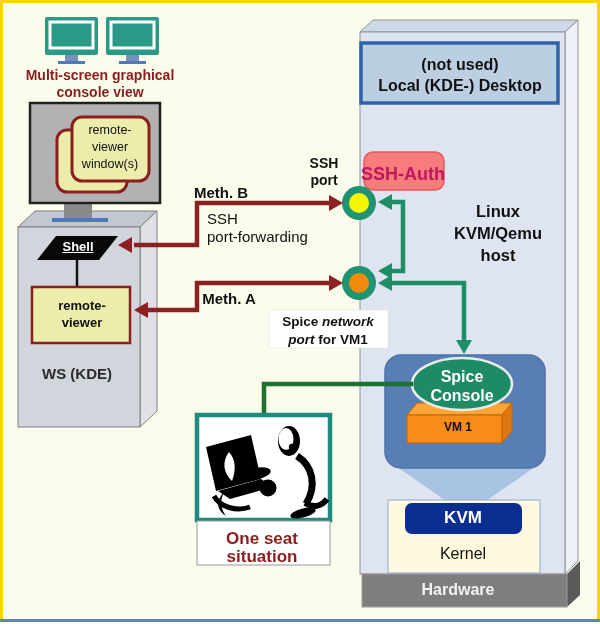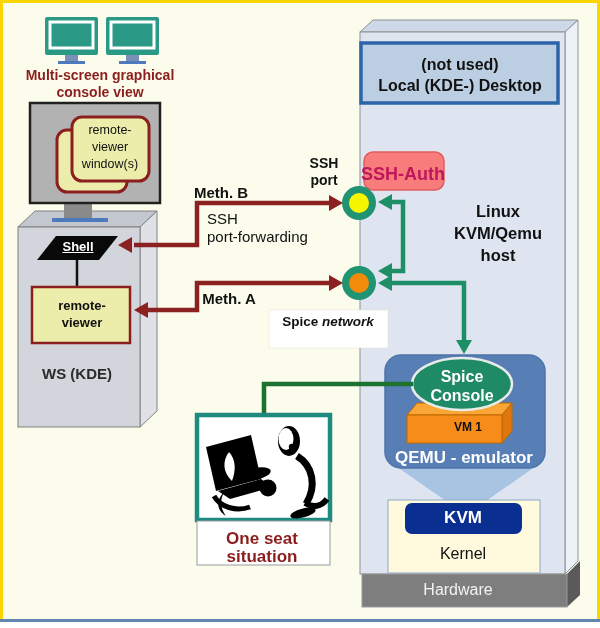--- a/index.html
+++ b/index.html
@@ -180,48 +180,48 @@
 
 <div class="t b" style="left:229px;top:290px;font-size:15px;">Meth. A</div>
 
 <div class="t b" style="left:324px;top:155px;font-size:14px;line-height:17px;">
   <div>SSH</div>
   <div>port</div>
 </div>
 
 <div class="t b" style="left:328px;top:313px;font-size:13.5px;line-height:18px;">
   <div><span>Spice </span><i>network</i></div>
+  <div><i>port</i><span> for VM1</span></div>
 </div>
 
 <div class="t b" style="left:460px;top:54px;font-size:16px;line-height:21px;">
   <div>(not used)</div>
   <div>Local (KDE-) Desktop</div>
 </div>
 
 <div class="t b" style="left:403px;top:164px;font-size:18px;color:#be185d;">SSH-Auth</div>
 
 <div class="t b" style="left:498px;top:200px;font-size:16.5px;line-height:22px;">
   <div>Linux</div>
   <div>KVM/Qemu</div>
   <div>host</div>
 </div>
 
 <div class="t b white" style="left:462px;top:367px;font-size:16px;line-height:19px;">
   <div>Spice</div>
   <div>Console</div>
 </div>
 
-<div class="t b" style="left:458px;top:421px;font-size:12px;margin-left:10px;">VM 1</div>
-
-<div class="t b white" style="left:464px;top:448px;font-size:17px;">QEMU - emulator</div>
+<div class="t b" style="left:458px;top:421px;font-size:12px;">VM 1</div>
+
 
 <div class="t b white" style="left:463px;top:508px;font-size:17px;text-align:right;">KVM</div>
 
 <div class="t" style="left:463px;top:545px;font-size:16px;">Kernel</div>
 
-<div class="t" style="left:458px;top:581px;font-size:16px;color:#f2f2f2;">Hardware</div>
+<div class="t" style="left:458px;top:581px;font-size:16px;color:#f2f2f2;font-weight:bold;">Hardware</div>
 
 <div class="t b darkred" style="left:262px;top:530px;font-size:17px;line-height:18px;">
   <div>One seat</div>
   <div>situation</div>
 </div>
 
 </div>
 
 </body></html>

